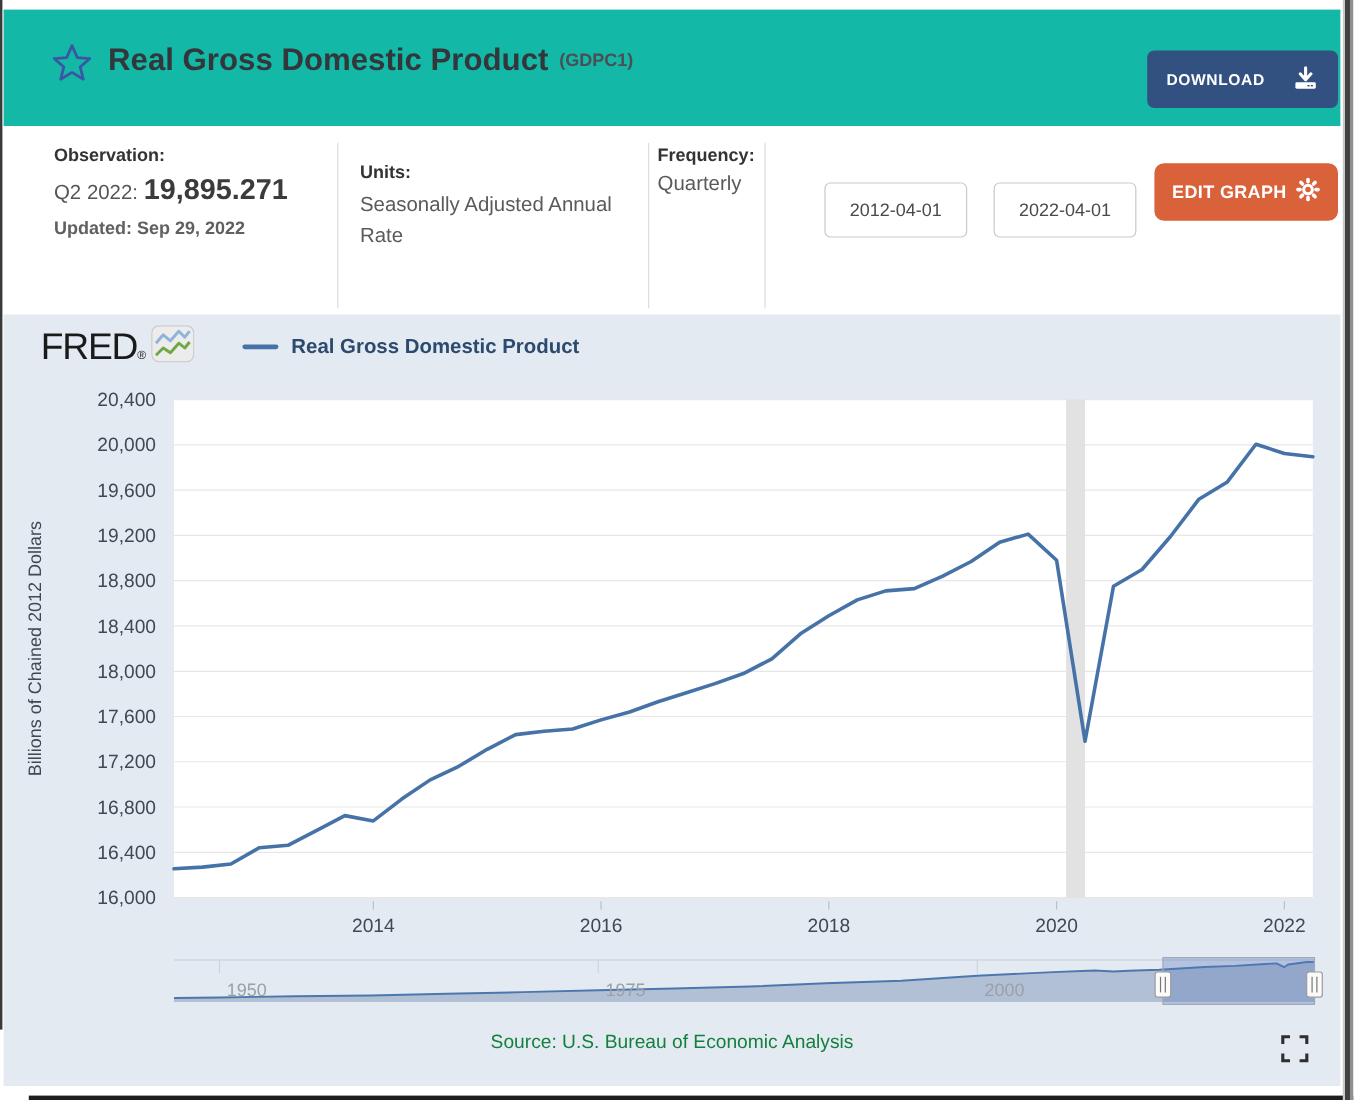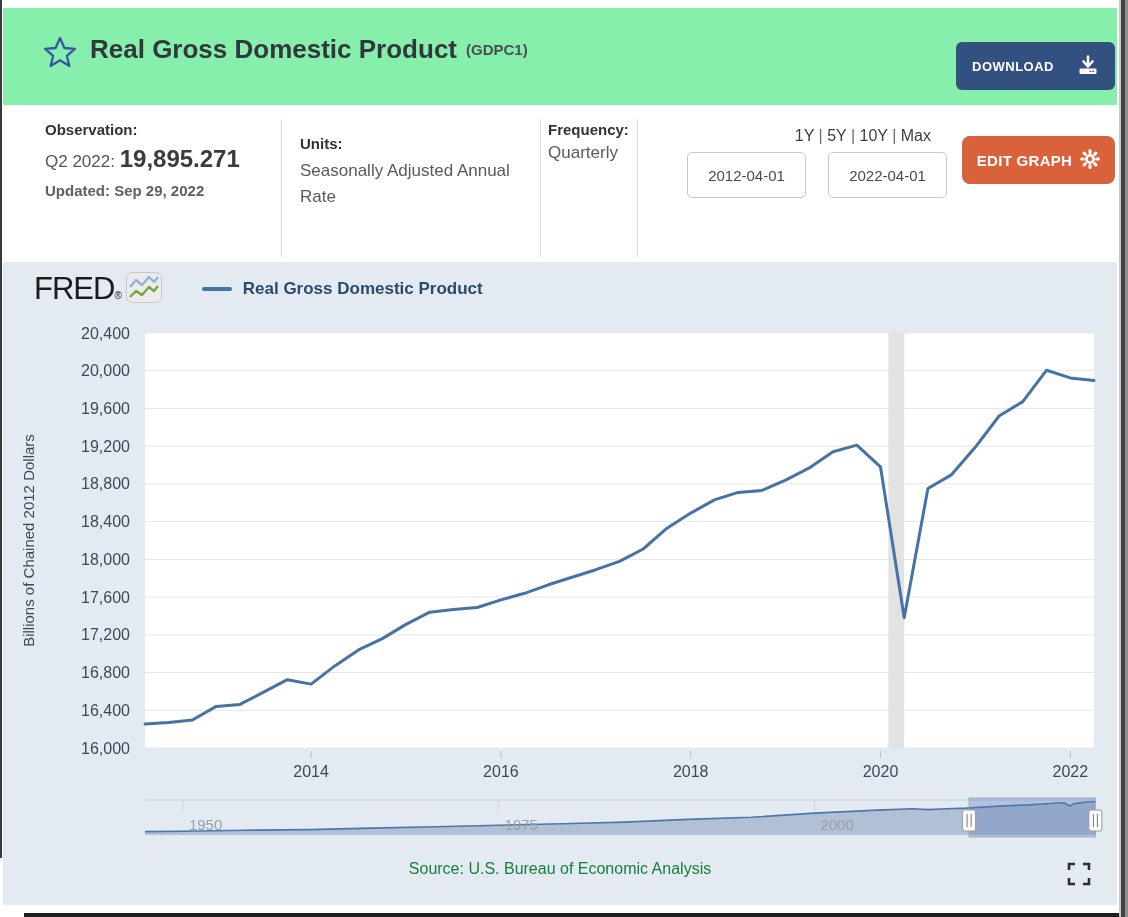--- a/index.html
+++ b/index.html
@@ -5,21 +5,21 @@
   * { margin:0; padding:0; box-sizing:border-box; }
   html,body { background:#ffffff; }
   body { font-family:"Liberation Sans","DejaVu Sans",sans-serif; }
   .frame { position:relative; width:1128px; height:917px; background:#ffffff; overflow:hidden; }
   .edge-left  { position:absolute; left:0; top:0; width:2px; height:858px; background:#3a3a3a; }
   .edge-right { position:absolute; right:0; top:0; width:9px; height:917px;
                 background:linear-gradient(to right,#c9c9c9 0 2px,#424242 2px 6px,#8f8f8f 6px 9px); }
   .edge-bottom{ position:absolute; left:24px; right:0; bottom:0; height:4px; background:#1e1e1e; }
 
   
-  .header { position:absolute; left:3px; top:8px; width:1114px; height:97px; background:#86efac; }
+  .header { position:absolute; left:3px; top:8px; width:1114px; height:97px; background:#14b8a6; }
   .star-btn { position:absolute; left:40px; top:27px; width:34px; height:34px; cursor:pointer; }
   .page-title { position:absolute; left:87px; top:26px; font-size:26px; font-weight:bold; color:#33373c; white-space:nowrap; }
   .series-id { font-size:15px; font-weight:bold; color:#4a4f55; margin-left:9px; position:relative; top:-3px; }
   .download-btn { position:absolute; left:953px; top:34px; width:159px; height:48px; background:#335180;
       border:none; border-radius:6px; color:#fff; font-weight:bold; font-size:13px; letter-spacing:.5px;
       display:flex; align-items:center; justify-content:center; gap:23px; cursor:pointer;
       font-family:inherit; }
 
   
   .meta { position:absolute; left:3px; top:115px; width:1114px; height:145px; background:#fff; }
@@ -101,29 +101,20 @@
         <div>Seasonally Adjusted Annual Rate</div>
       </div>
     </div>
     <div class="vdiv" style="left:537px"></div>
     <div class="freq-col">
       <div class="meta-label">Frequency:</div>
       <div class="freq-text">Quarterly</div>
     </div>
     <div class="vdiv" style="left:634px"></div>
 
-    <div class="range-links">
-      <span class="lnk">1Y</span>
-      <span class="range-sep">|</span>
-      <span class="lnk">5Y</span>
-      <span class="range-sep">|</span>
-      <span class="lnk">10Y</span>
-      <span class="range-sep">|</span>
-      <span class="lnk">Max</span>
-    </div>
     <input class="date-input date-start" value="2012-04-01" style="">
     <input class="date-input date-end" value="2022-04-01" style="">
     <button class="edit-btn">
       <span>EDIT GRAPH</span>
       <span>
         <svg width="20" height="20" viewBox="0 0 20 20">
           <circle cx="10" cy="10" r="3.6" fill="none" stroke="#fff" stroke-width="2.6"></circle>
           <g stroke="#fff" stroke-width="3" stroke-linecap="round">
             <line x1="10" y1="1.6" x2="10" y2="3.4"></line>
               <line x1="10" y1="16.6" x2="10" y2="18.4"></line>

